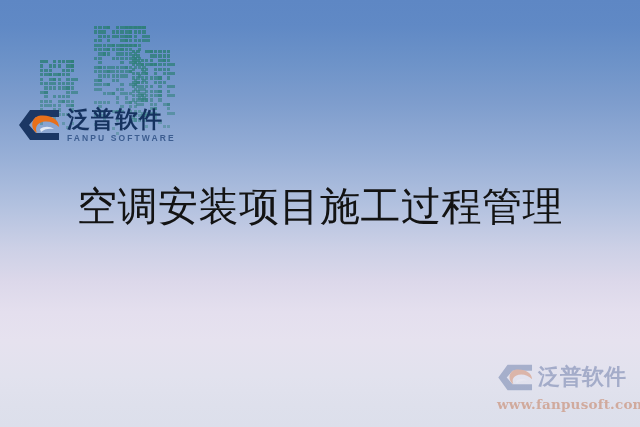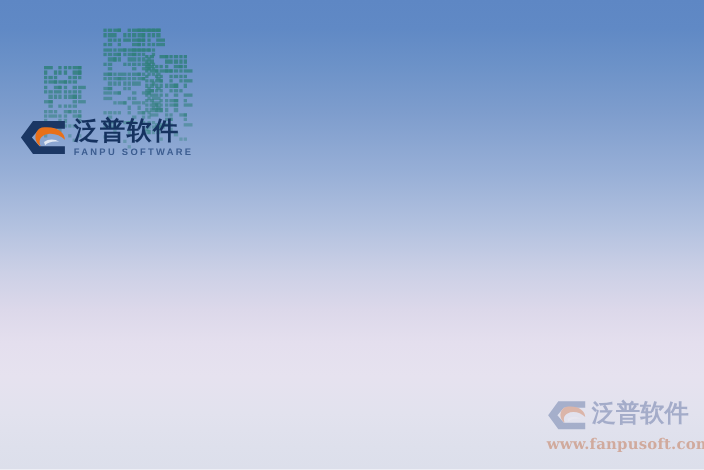--- a/index.html
+++ b/index.html
@@ -517,20 +517,21 @@
         <path d="M22 20 C26 17 32 17 36 20 C31 19 26 20 23 23 Z" fill="#ffffff" opacity="0.75"></path>
       </svg>
     </span>
     <span class="logo-text">
       <span class="logo-cn">泛普软件</span>
       <span class="logo-en">FANPU SOFTWARE</span>
     </span>
   </div>
 
   <div class="headline">
+    <span class="headline-line">空调安装项目施工过程管理</span>
   </div>
 
   <div class="watermark">
     <div class="watermark-row">
       <span class="watermark-mark">
         <svg viewBox="0 0 44 32" width="38" height="27" aria-hidden="true">
           <path d="M12 1 L41 1 L41 8 L18 8 L11 16 L18 24 L41 24 L41 31 L12 31 L1 16 Z" fill="#8190b6"></path>
           <path d="M20 7 C33 5 41 11 41 18 C36 13 28 11 22 14 C18 16 17 20 19 24 C13 21 12 10 20 7 Z" fill="#d79a80"></path>
           <path d="M22 20 C26 17 32 17 36 20 C31 19 26 20 23 23 Z" fill="#eceaf2" opacity="0.85"></path>
         </svg>

